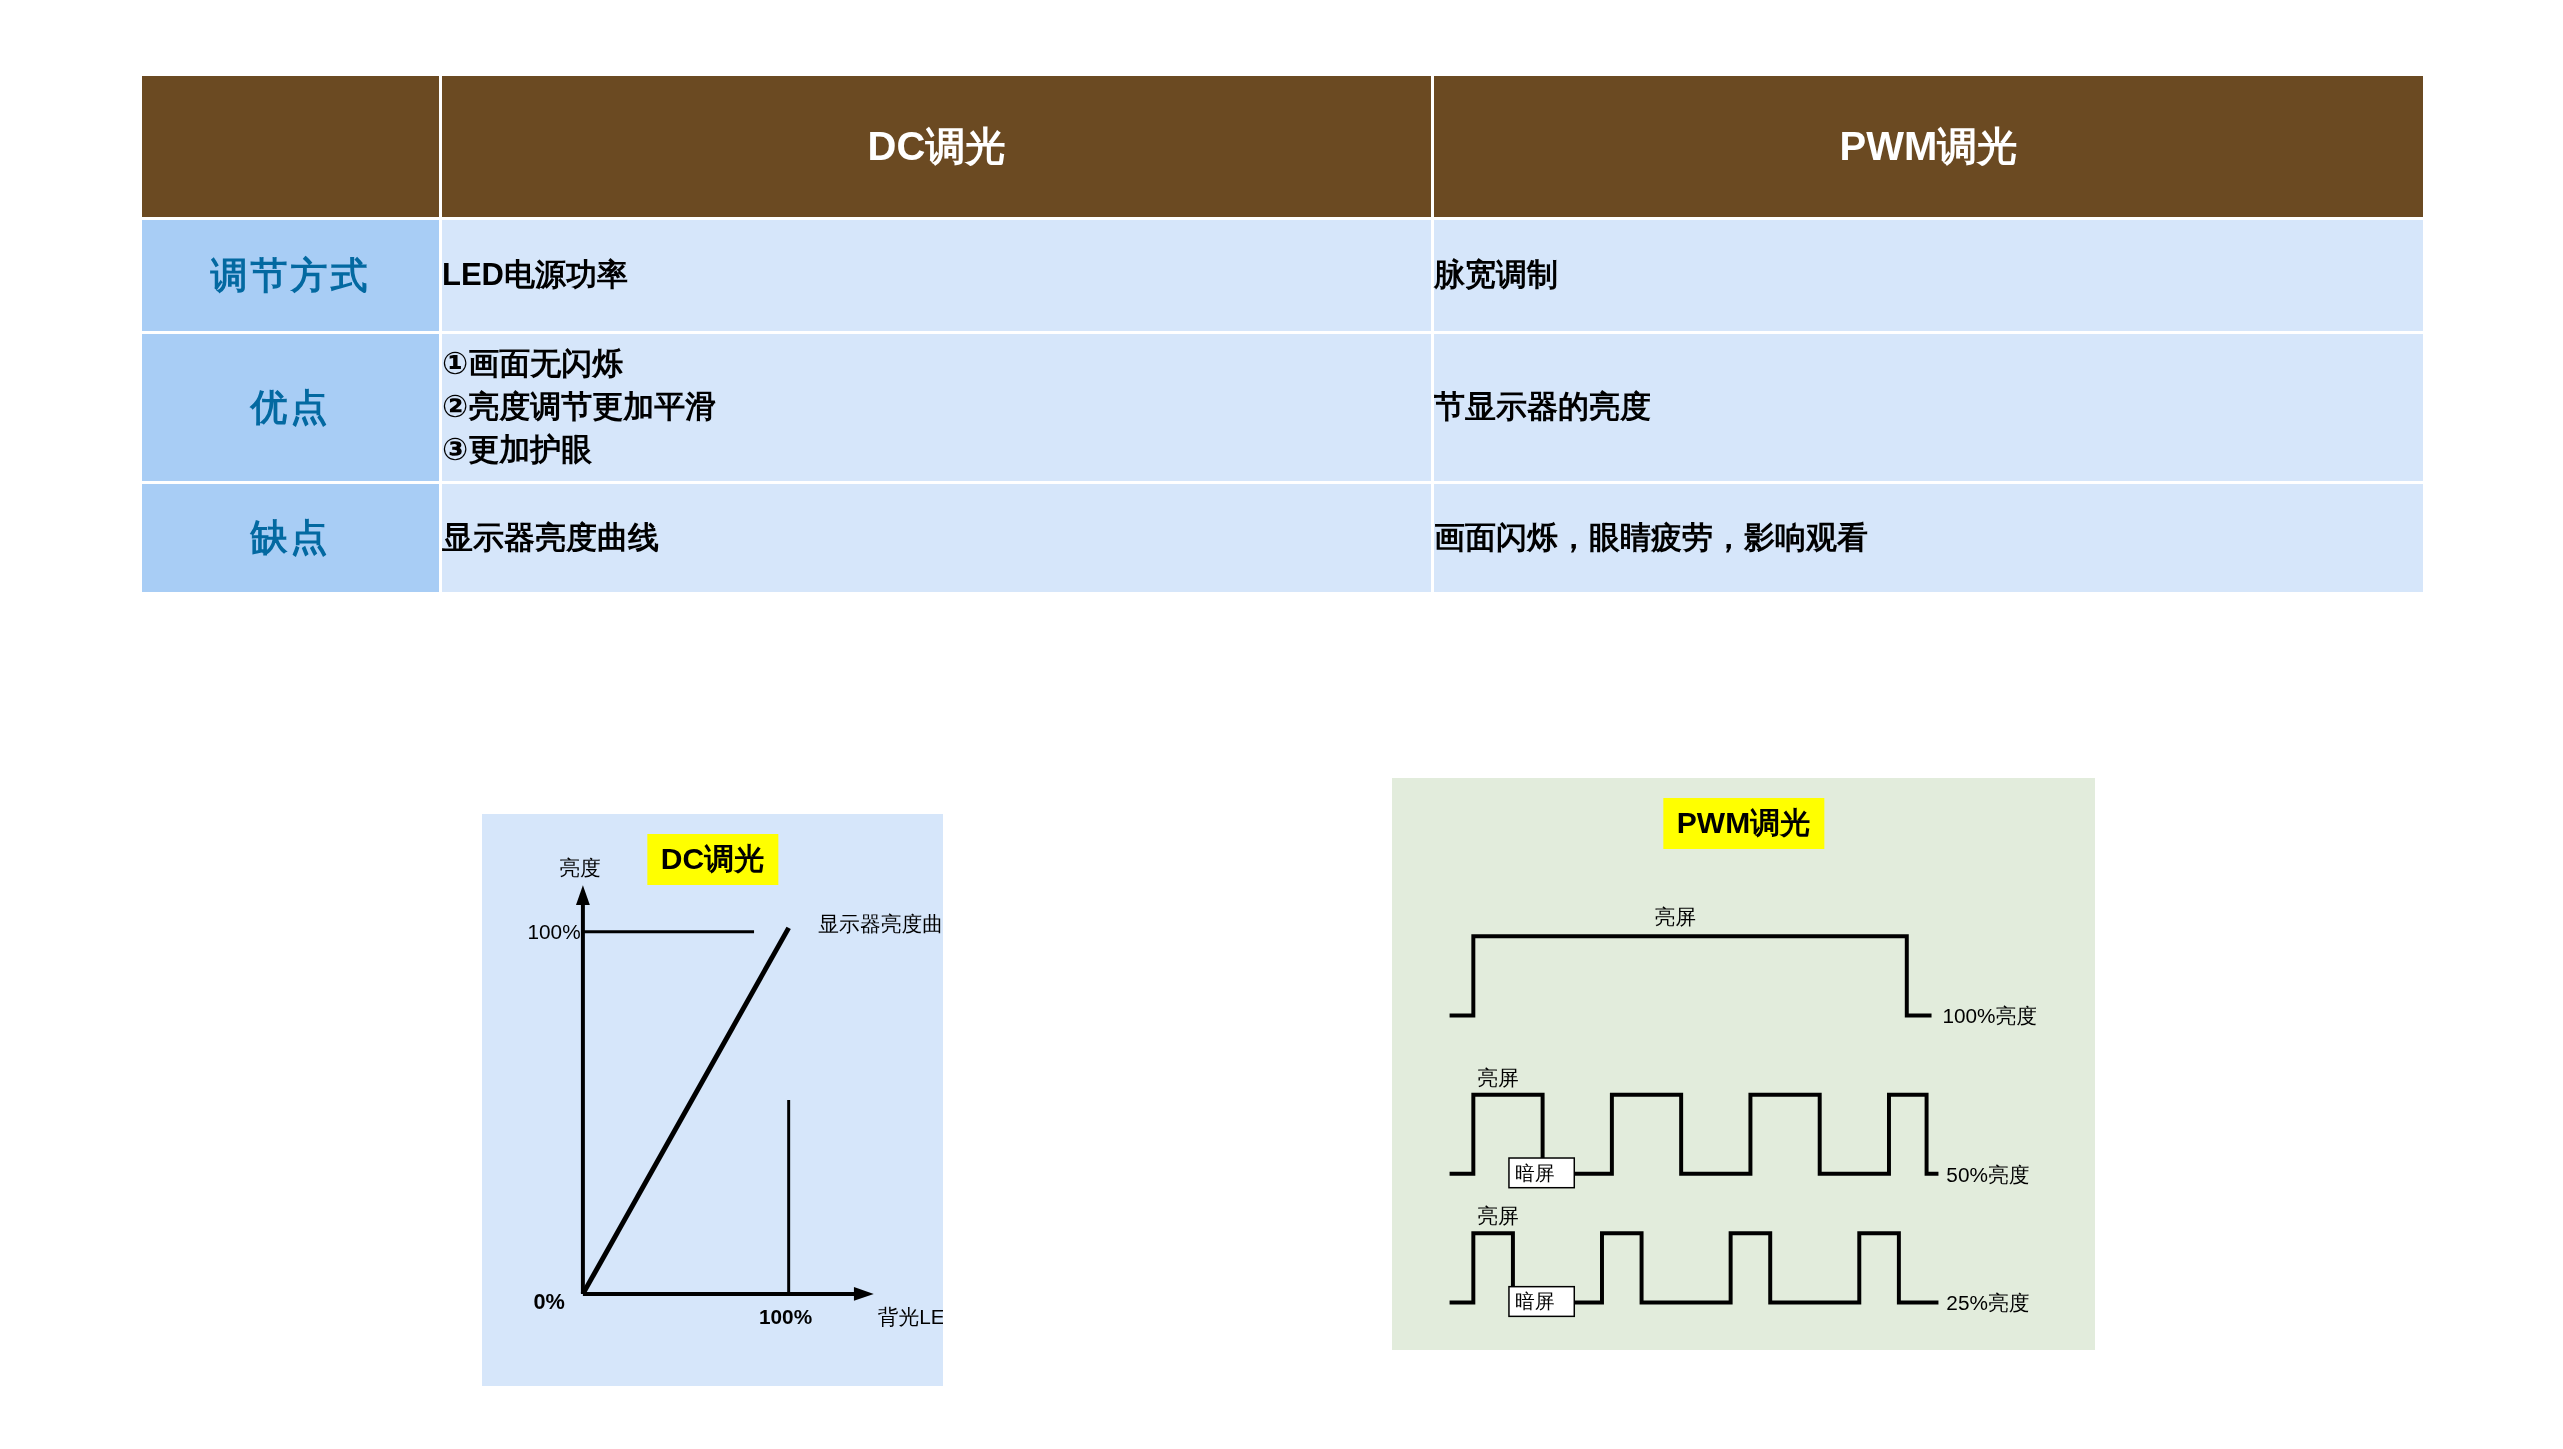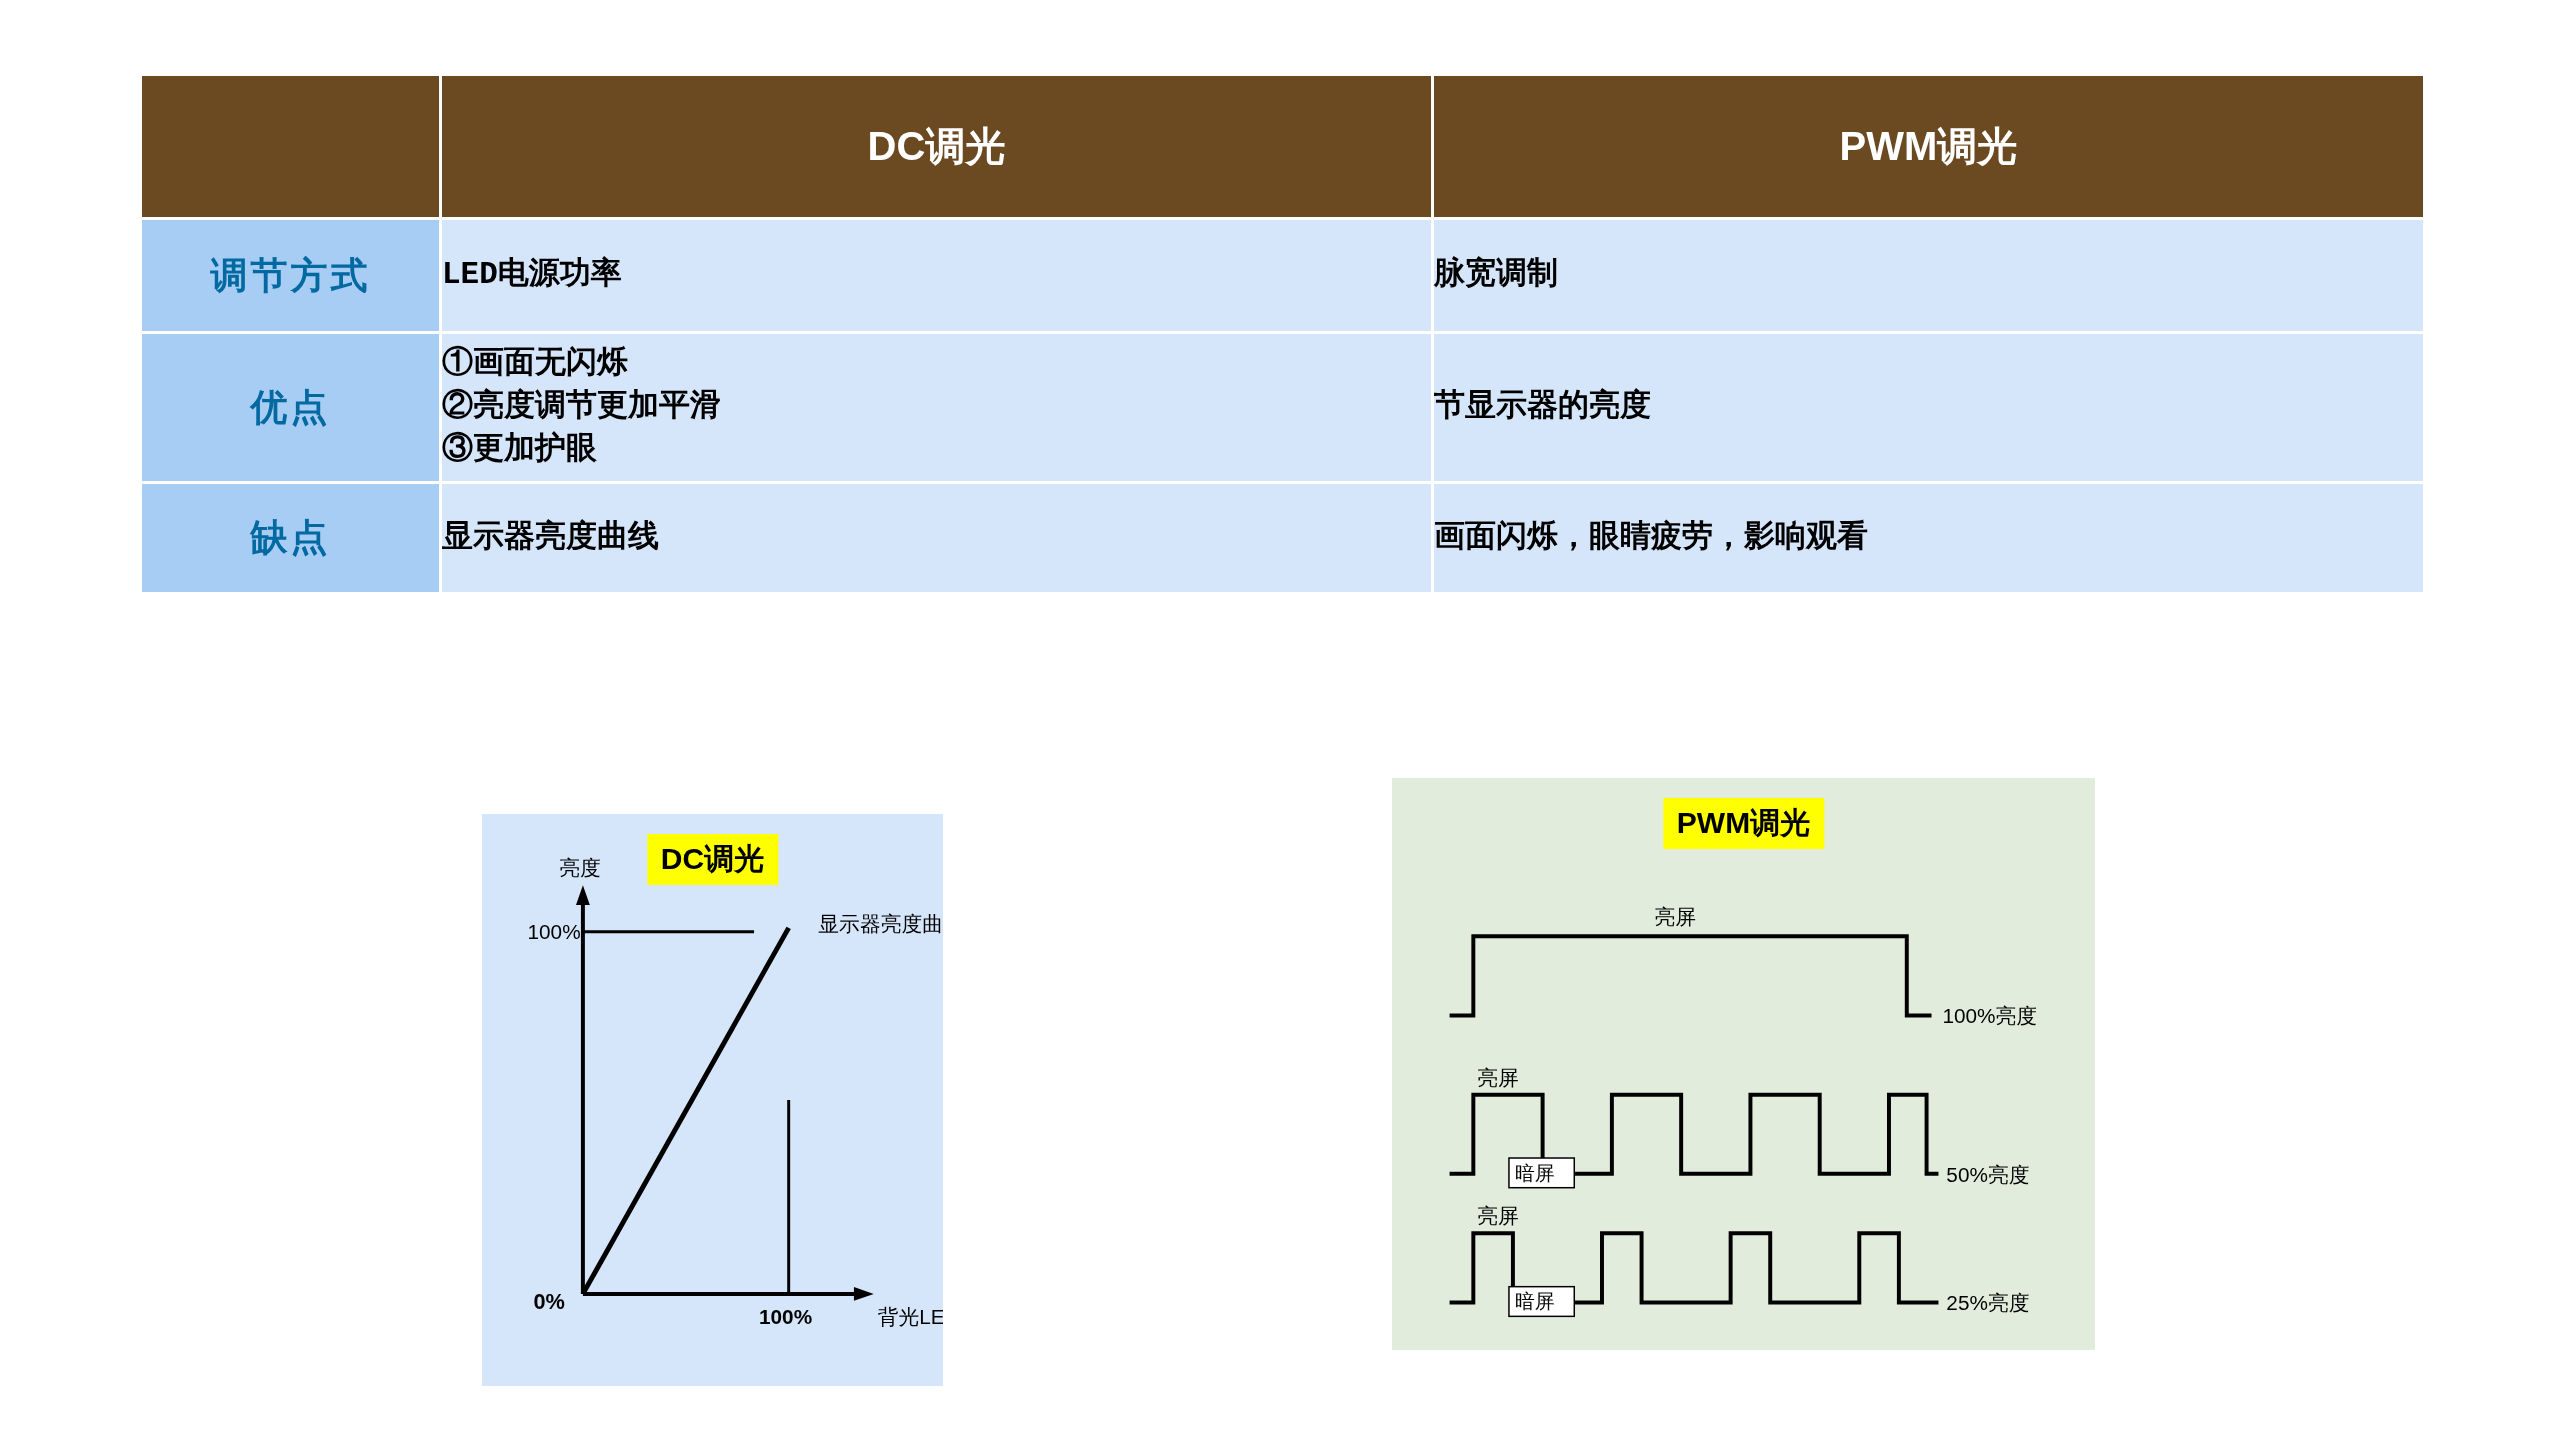--- a/index.html
+++ b/index.html
@@ -54,21 +54,21 @@
     letter-spacing: 3px;
   }
   .cell {
     background: #d6e6fa;
     color: #000000;
     font-size: 31px;
     font-weight: bold;
     line-height: 1.38;
     padding: 18px 26px;
   }
-  .cell .line { display: block; white-space: pre; font-family: Liberation Mono, monospace; }
+  .cell .line { display: block; white-space: pre; }
 
   .r1 td { height: 111px; }
   .r2 td { height: 139px; }
   .r3 td { height: 147px; }
   .r4 td { height: 108px; }
 
   
   .fig-dc {
     position: absolute;
     left: 482px;

